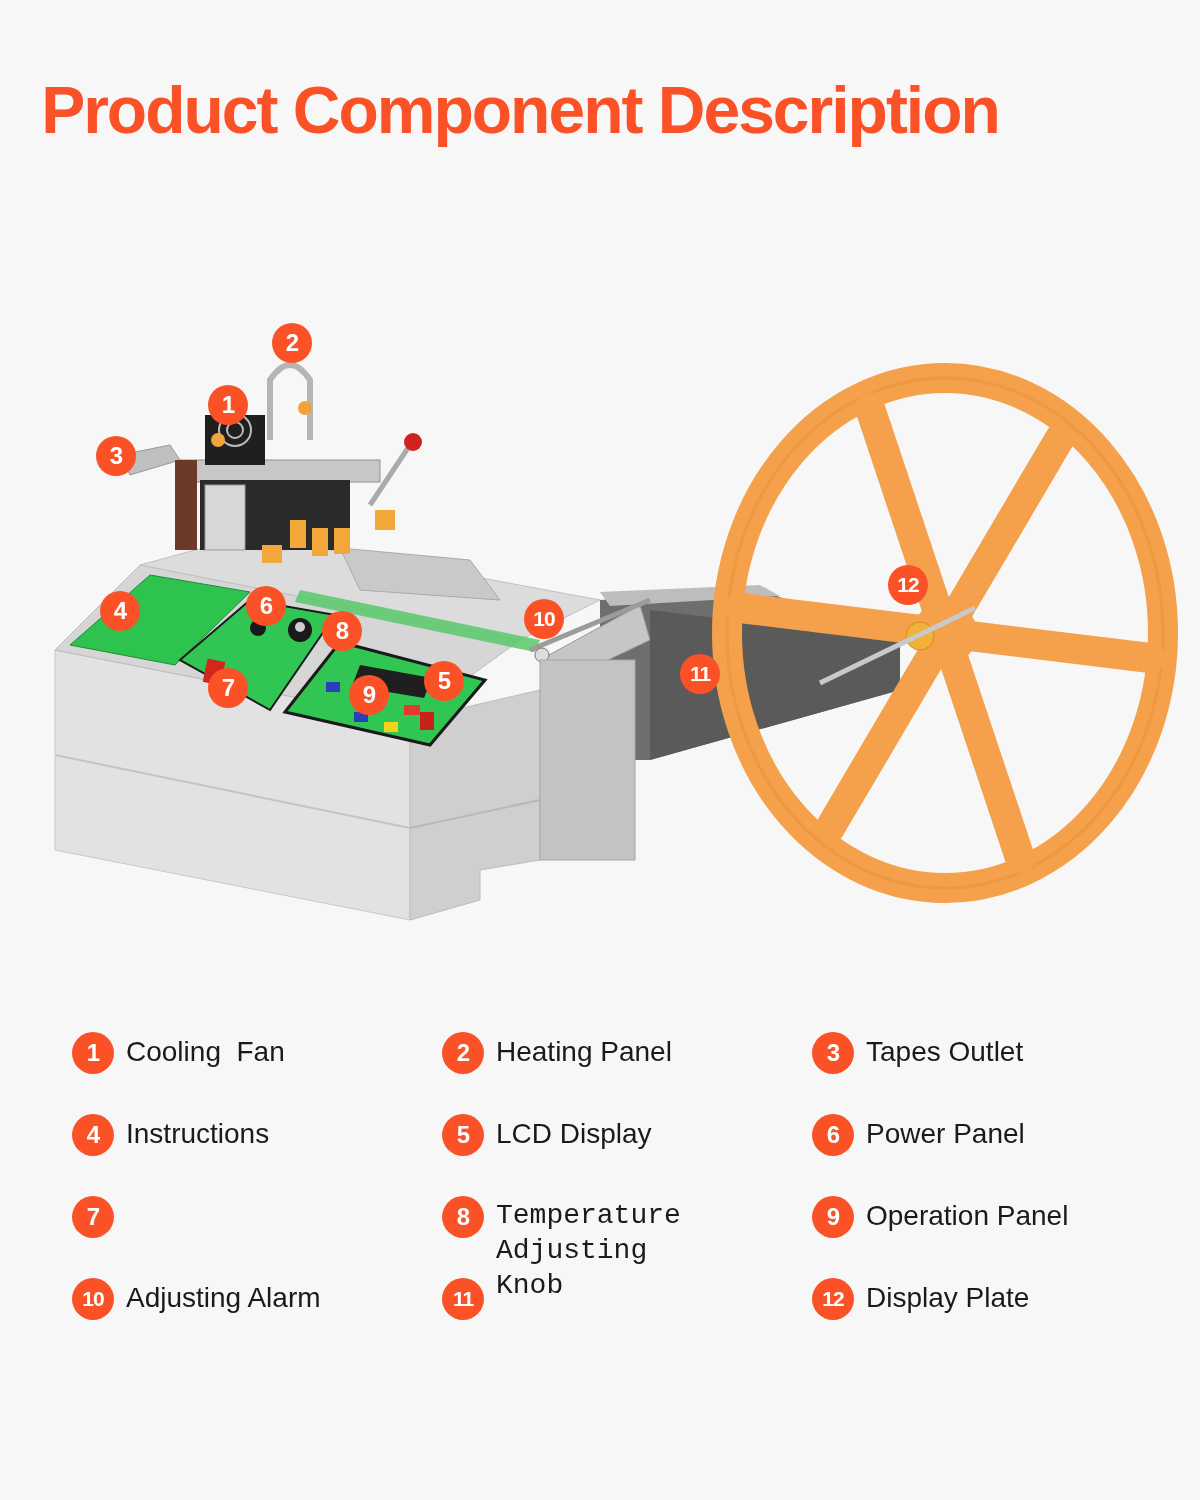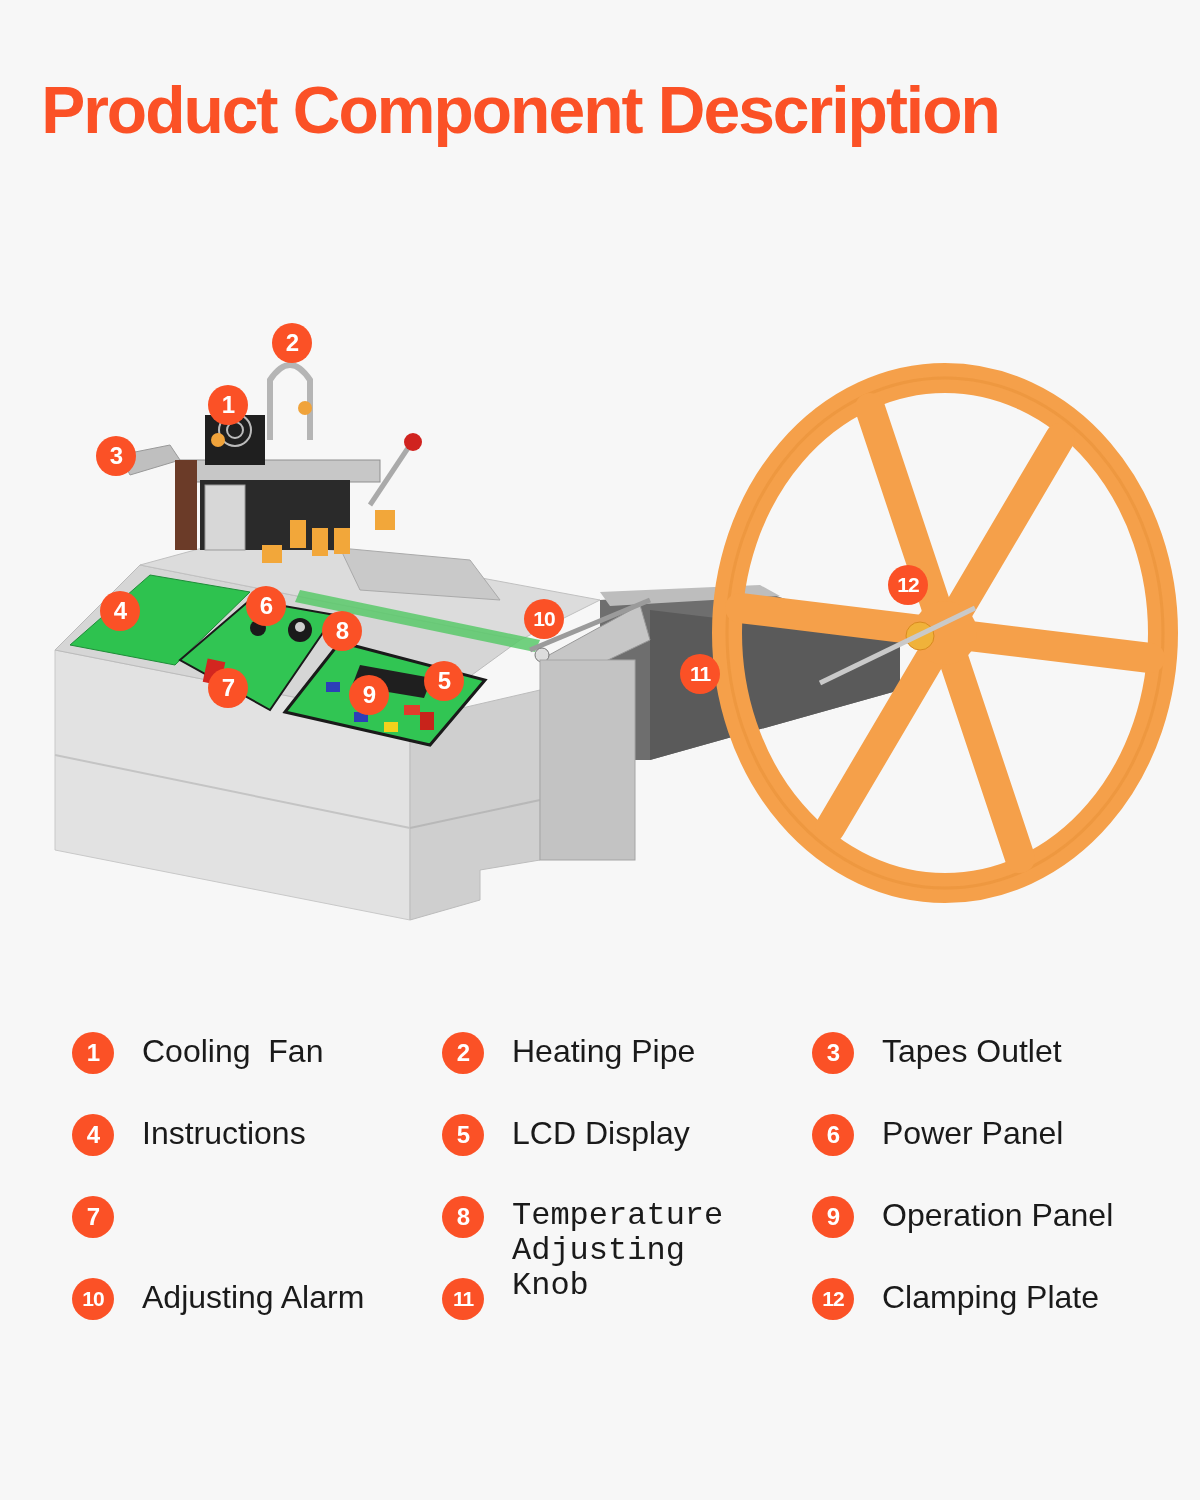--- a/index.html
+++ b/index.html
@@ -3,21 +3,21 @@
 <meta charset="utf-8">
 <style>
   html,body{margin:0;padding:0;}
   body{width:1200px;height:1500px;background:#f7f7f7;position:relative;overflow:hidden;font-family:"Liberation Sans",sans-serif;}
   .title{position:absolute;left:0;top:72px;width:1040px;text-align:center;font-size:66px;font-weight:bold;color:#fb5126;letter-spacing:-2px;font-family:"Liberation Sans",sans-serif;}
   .illus{position:absolute;left:0;top:0;width:1200px;height:1000px;}
   .callout{position:absolute;width:40px;height:40px;border-radius:50%;background:#fb5126;color:#fff;font-weight:bold;font-size:24px;display:flex;align-items:center;justify-content:center;font-family:"Liberation Sans",sans-serif;letter-spacing:-1px;}
   .legend{position:absolute;left:72px;top:1030px;width:1100px;}
   .legend-item{position:absolute;display:flex;align-items:flex-start;}
   .legend-badge{width:42px;height:42px;border-radius:50%;background:#fb5126;color:#fff;font-weight:bold;font-size:24px;display:flex;align-items:center;justify-content:center;flex-shrink:0;letter-spacing:-1px;font-family:"Liberation Sans",sans-serif;}
-  .legend-label{margin-left:28px;font-size:32px;color:#1a1a1a;line-height:35px;margin-top:2px;font-family:"Liberation Sans",sans-serif;max-width:260px;}
+  .legend-label{margin-left:12px;font-size:28px;color:#1a1a1a;line-height:35px;margin-top:2px;font-family:"Liberation Sans",sans-serif;max-width:260px;}
 </style>
 </head>
 <body>
 
 <div class="title">Product Component Description</div>
 
 <svg class="illus" viewBox="0 0 1200 1000" xmlns="http://www.w3.org/2000/svg">
 
   <g>
     <polygon points="600,600 760,590 900,640 900,690 650,760 600,760" fill="#6e6e6e"></polygon>
@@ -121,21 +121,21 @@
   <div class="callout" style="left:888px;top:565px;font-size:21px;">12</div>
 </div>
 
 <div class="legend">
   <div class="legend-item" style="left:0;top:2px;">
     <div class="legend-badge">1</div>
     <div class="legend-label" style="white-space:pre;">Cooling  Fan</div>
   </div>
   <div class="legend-item" style="left:370px;top:2px;">
     <div class="legend-badge">2</div>
-    <div class="legend-label">Heating Pipe</div>
+    <div class="legend-label">Heating Panel</div>
   </div>
   <div class="legend-item" style="left:740px;top:2px;">
     <div class="legend-badge">3</div>
     <div class="legend-label">Tapes Outlet</div>
   </div>
 
   <div class="legend-item" style="left:0;top:84px;">
     <div class="legend-badge">4</div>
     <div class="legend-label">Instructions</div>
   </div>
@@ -162,15 +162,15 @@
 
   <div class="legend-item" style="left:0;top:248px;">
     <div class="legend-badge" style="font-size:21px;">10</div>
     <div class="legend-label">Adjusting Alarm</div>
   </div>
   <div class="legend-item" style="left:370px;top:248px;">
     <div class="legend-badge" style="font-size:21px;">11</div>
   </div>
   <div class="legend-item" style="left:740px;top:248px;">
     <div class="legend-badge" style="font-size:21px;">12</div>
-    <div class="legend-label">Clamping Plate</div>
+    <div class="legend-label">Display Plate</div>
   </div>
 </div>
 
 </body></html>

